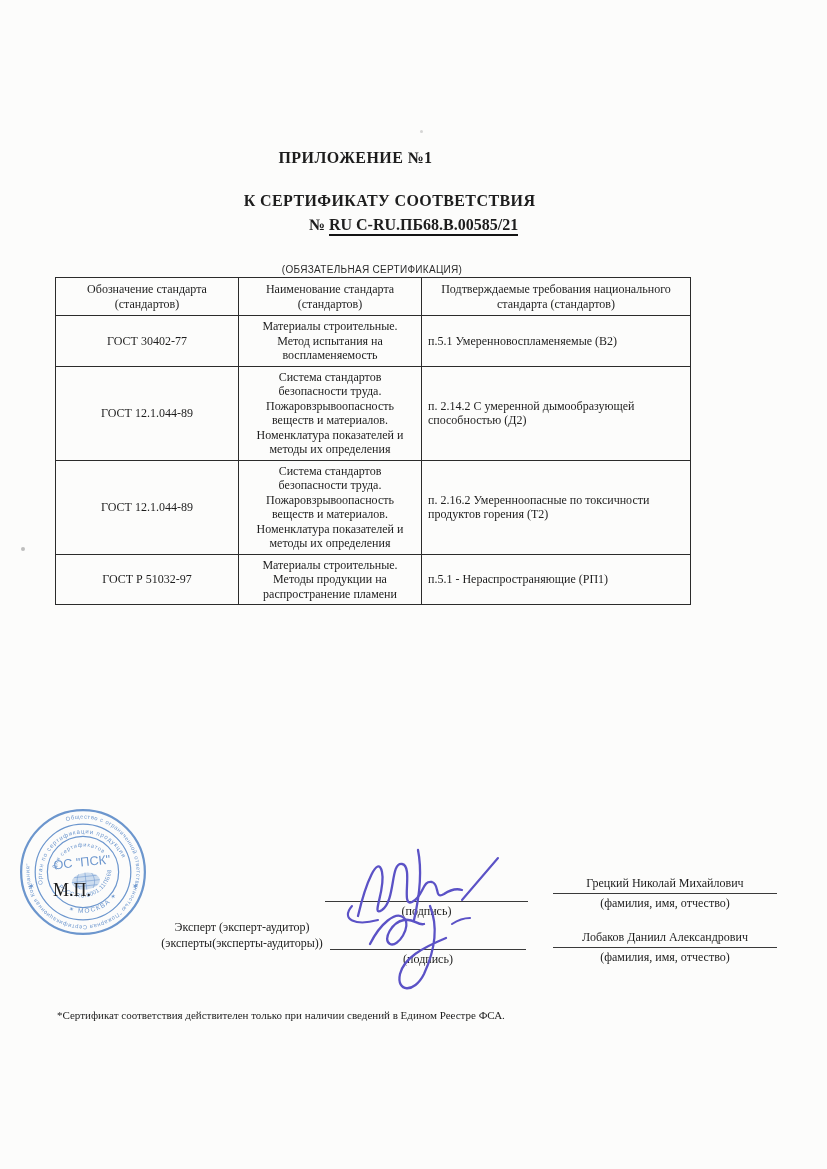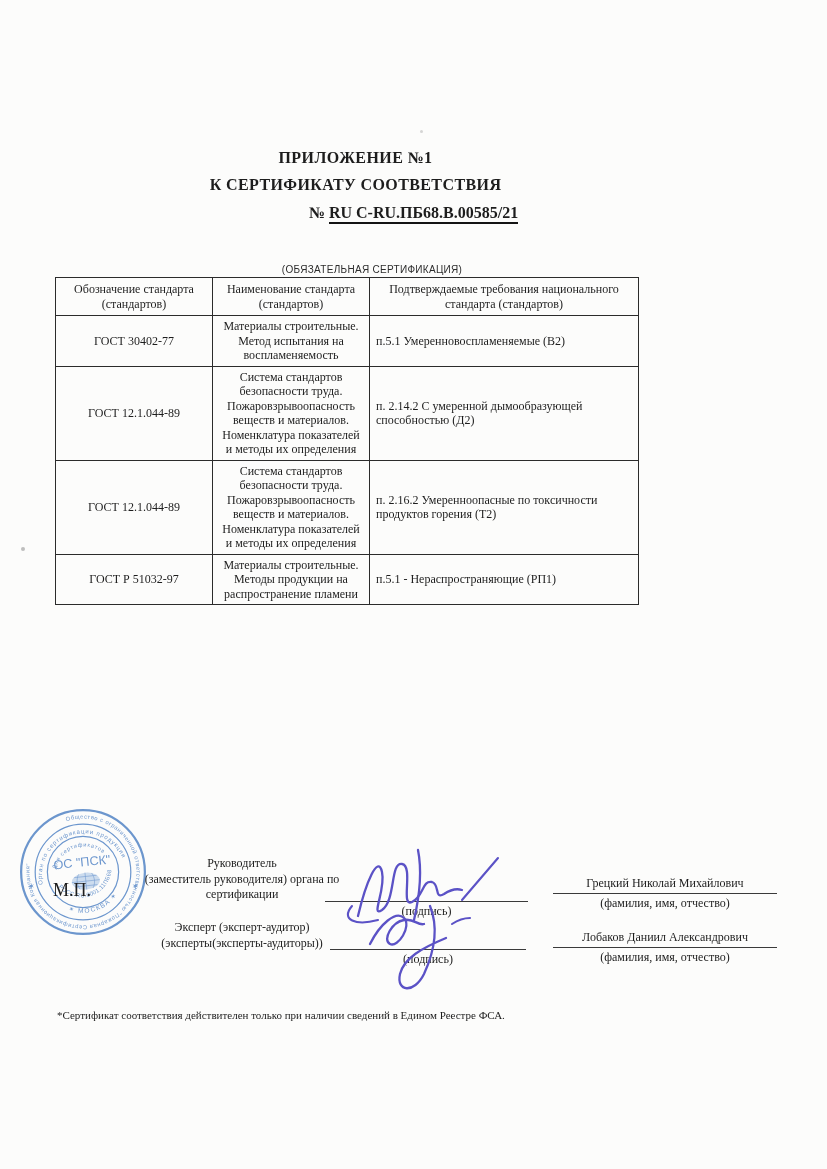--- a/index.html
+++ b/index.html
@@ -6,21 +6,21 @@
   #page{position:relative;width:827px;height:1169px;background:#fcfcfb;margin:0 auto;
         font-family:"Liberation Serif","DejaVu Serif",serif;color:#1d1d1d;overflow:hidden;}
   .abs{position:absolute;}
   .center{text-align:center;}
   .title{width:711px;font-weight:bold;font-size:16px;letter-spacing:.4px;}
   .cert-num-wrap{width:827px;font-weight:bold;font-size:16px;}
   .cert-num-underline{border-bottom:2px solid #141414;padding-bottom:1px;}
   .cert-type{font-family:"Liberation Sans","DejaVu Sans",sans-serif;font-size:10px;
              letter-spacing:.3px;color:#2c2c2c;margin-top:12px;}
   
-  table.std{border-collapse:collapse;width:584px;font-size:12px;line-height:14.5px;
+  table.std{border-collapse:collapse;width:636px;font-size:12px;line-height:14.5px;
             table-layout:fixed;}
   table.std td,table.std th{border:1.6px solid #2b2b2b;padding:3px 6px;font-weight:normal;
             vertical-align:middle;}
   table.std th{text-align:center;}
   td.c-std{text-align:center;width:172px;}
   td.c-name{text-align:center;width:262px;}
   td.c-req{text-align:left;vertical-align:top;width:256px;}
   th.c-req{width:256px;}
   
   .label{font-size:12px;line-height:15.5px;}
@@ -31,22 +31,22 @@
   .speck{position:absolute;border-radius:50%;background:#8b8b8b;}
   .ink{stroke:#5b52c6;fill:none;stroke-linecap:round;stroke-linejoin:round;}
   .stamp-ink{opacity:.82;}
 </style>
 </head>
 <body>
 
 <div id="page">
 
   <div class="abs title center" style="top:149px;left:0;">ПРИЛОЖЕНИЕ №1</div>
-  <div class="abs title center" style="top:176px;left:0;">К СЕРТИФИКАТУ СООТВЕТСТВИЯ</div>
-  <div class="abs cert-num-wrap center" style="top:204px;left:0;">
+  <div class="abs title center" style="top:192px;left:0;padding-left:34px;">К СЕРТИФИКАТУ СООТВЕТСТВИЯ</div>
+  <div class="abs cert-num-wrap center" style="top:216px;left:0;">
     <span>№ </span><span class="cert-num-underline">RU C-RU.ПБ68.В.00585/21</span>
   </div>
   <div class="abs cert-type" style="top:252px;left:0;width:744px;text-align:center;">(ОБЯЗАТЕЛЬНАЯ СЕРТИФИКАЦИЯ)</div>
 
   <div class="speck" style="left:420px;top:130px;width:3px;height:3px;opacity:.35;"></div>
   <div class="speck" style="left:21px;top:547px;width:4px;height:4px;opacity:.55;"></div>
 
   <div class="abs" style="left:55px;top:277px;">
     <table class="std">
       <tbody>
@@ -115,25 +115,20 @@
         <ellipse cx="82" cy="90" rx="15" ry="9" fill="#7ba3d6" opacity="0.45"></ellipse>
         <path d="M 67,90 h30 M 70,85 h24 M 70,95 h24 M 82,81 v18 M 75,82 c-3,5 -3,11 0,16 M 89,82 c3,5 3,11 0,16" stroke="#4d80c4" stroke-width="0.7" fill="none" opacity="0.8"></path>
       </g>
       <text x="21" y="98" font-size="9" fill="#4d80c4">✶</text>
       <text x="132" y="98" font-size="9" fill="#4d80c4">✶</text>
     </svg>
   </div>
 
   <div class="abs mp" style="left:45px;top:880px;">М.П.</div>
 
-  <div class="abs label center" style="left:128px;top:856px;width:228px;">
-    <div>Руководитель</div>
-    <div>(заместитель руководителя) органа по</div>
-    <div>сертификации</div>
-  </div>
   <div class="abs label center" style="left:128px;top:920px;width:228px;">
     <div>Эксперт (эксперт-аудитор)</div>
     <div>(эксперты(эксперты-аудиторы))</div>
   </div>
 
   <div class="abs sig-line" style="left:325px;top:901px;width:203px;"></div>
   <div class="abs caption center" style="left:325px;top:904px;width:203px;">(подпись)</div>
   <div class="abs sig-line" style="left:330px;top:949px;width:196px;"></div>
   <div class="abs caption center" style="left:330px;top:952px;width:196px;">(подпись)</div>
 

